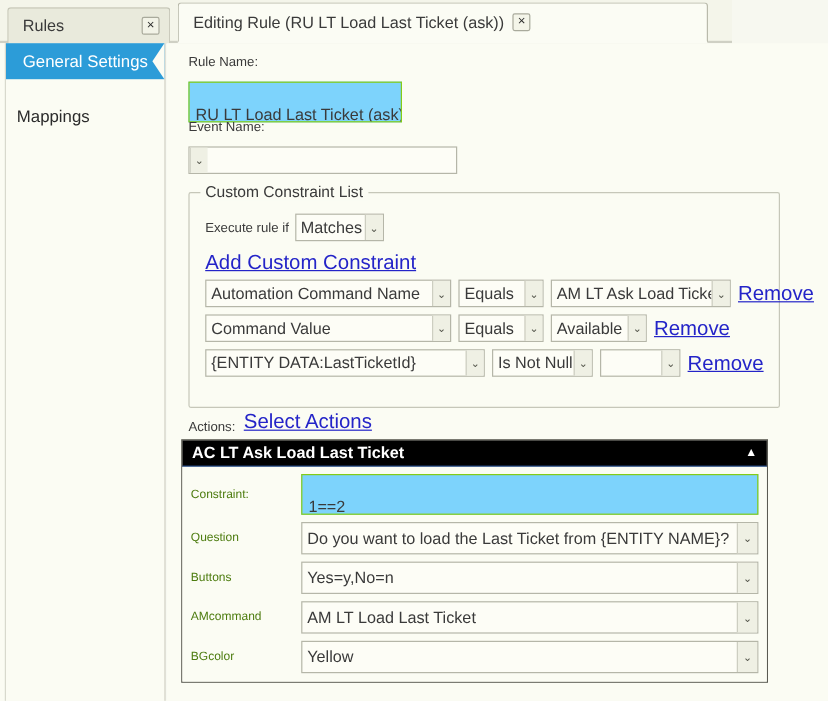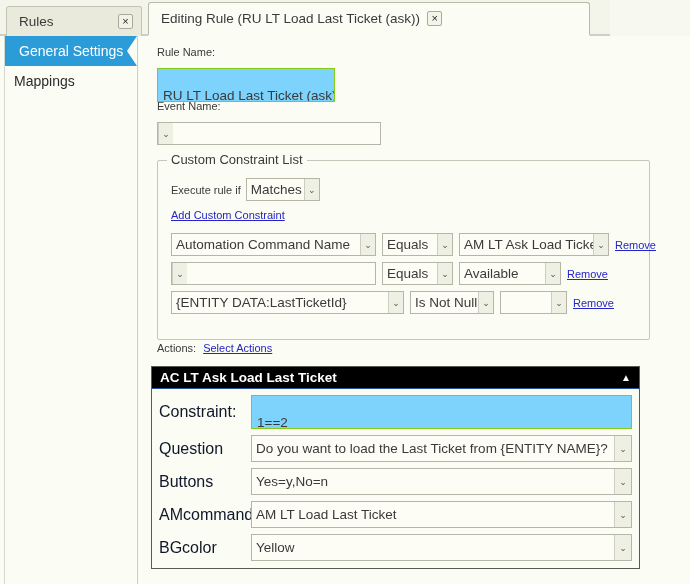--- a/index.html
+++ b/index.html
@@ -124,21 +124,21 @@
     border-radius:2px;
   }
   #ccl .legend{
     position:absolute; left:9px; top:-9px;
     background:#fbfcf3; padding:0 4px;
     font-size:13px; color:#3a3a3a;
   }
 
   .link{
     color:#2424c8; text-decoration:underline; cursor:pointer;
-    font-size:11px;
+    font-size:17px;
   }
 
   
   .crow{ position:absolute; left:13px; display:flex; align-items:center; }
   .crow .rm{ margin-left:6px; }
 
   
   #actpanel{
     position:absolute; left:12px; top:330px; width:489px;
     border:1px solid #5a5a52;
@@ -148,21 +148,21 @@
     height:22px; background:#000000;
     color:#ffffff; font-weight:bold; font-size:13.5px;
     display:flex; align-items:center; padding:0 8px;
     border-bottom:1px solid #28539a;
   }
   #actpanel .phead .ttl{ flex:1; }
   #actpanel .phead .collapse{ font-size:10px; }
   #actpanel .pbody{ padding:6px 7px 7px 7px; background:#fbfcf3; }
   .frow{ display:flex; align-items:center; margin-bottom:6px; }
   .frow:last-child{ margin-bottom:0; }
-  .frow .fl{ width:92px; font-size:16px; color:#0f172a; }
+  .frow .fl{ width:92px; font-size:10px; color:#4d7c0f; }
   .frow .fc{ flex:1; }
   .frow .fc .combo{ width:100%; }
   .frow .fc .txtbox{ width:100%; display:block; }
 </style>
 </head>
 <body>
 
 <div id="tabstrip">
 
   <div class="tab inactive">
@@ -177,21 +177,21 @@
 
 </div>
 
 <div id="sidebar">
 
   <div class="side-item sel">
     <span>General Settings</span>
     <span class="chev"></span>
   </div>
 
-  <div class="side-item" style="margin-top:0">
+  <div class="side-item" style="margin-top:16px">
     <span>Mappings</span>
   </div>
 
 </div>
 
 <div id="main">
 
   <div style="position:absolute;left:18px;top:10px" class="lbl-plain">Rule Name:</div>
 
   <div style="position:absolute;left:18px;top:32px;width:178px" class="txtbox">RU LT Load Last Ticket (ask)</div>
@@ -227,27 +227,28 @@
       </span>
       <span class="combo" style="width:150px;margin-left:6px">
         <span class="val">AM LT Ask Load Ticket</span>
         <span class="arw">⌄</span>
       </span>
       <span class="link rm">Remove</span>
     </div>
 
     <div class="crow" style="top:101px">
       <span class="combo" style="width:205px">
+        <span class="val">Command Value</span>
         <span class="arw">⌄</span>
       </span>
       <span class="combo" style="width:71px;margin-left:6px">
         <span class="val">Equals</span>
         <span class="arw">⌄</span>
       </span>
-      <span class="combo" style="width:102px;margin-left:6px">
+      <span class="combo" style="width:80px;margin-left:6px">
         <span class="val">Available</span>
         <span class="arw">⌄</span>
       </span>
       <span class="link rm">Remove</span>
     </div>
 
     <div class="crow" style="top:130px">
       <span class="combo" style="width:233px">
         <span class="val">{ENTITY DATA:LastTicketId}</span>
         <span class="arw">⌄</span>
@@ -258,21 +259,21 @@
       </span>
       <span class="combo" style="width:67px;margin-left:6px">
         <span class="val"></span>
         <span class="arw">⌄</span>
       </span>
       <span class="link rm">Remove</span>
     </div>
 
   </div>
 
-  <div style="position:absolute;left:18px;top:306px;display:flex;align-items:flex-start">
+  <div style="position:absolute;left:18px;top:306px;display:flex;align-items:flex-end">
     <span class="lbl-plain" style="margin-right:7px">Actions:</span>
     <span class="link">Select Actions</span>
   </div>
 
   <div id="actpanel">
 
     <div class="phead">
       <span class="ttl">AC LT Ask Load Last Ticket</span>
       <span class="collapse">▲</span>
     </div>

